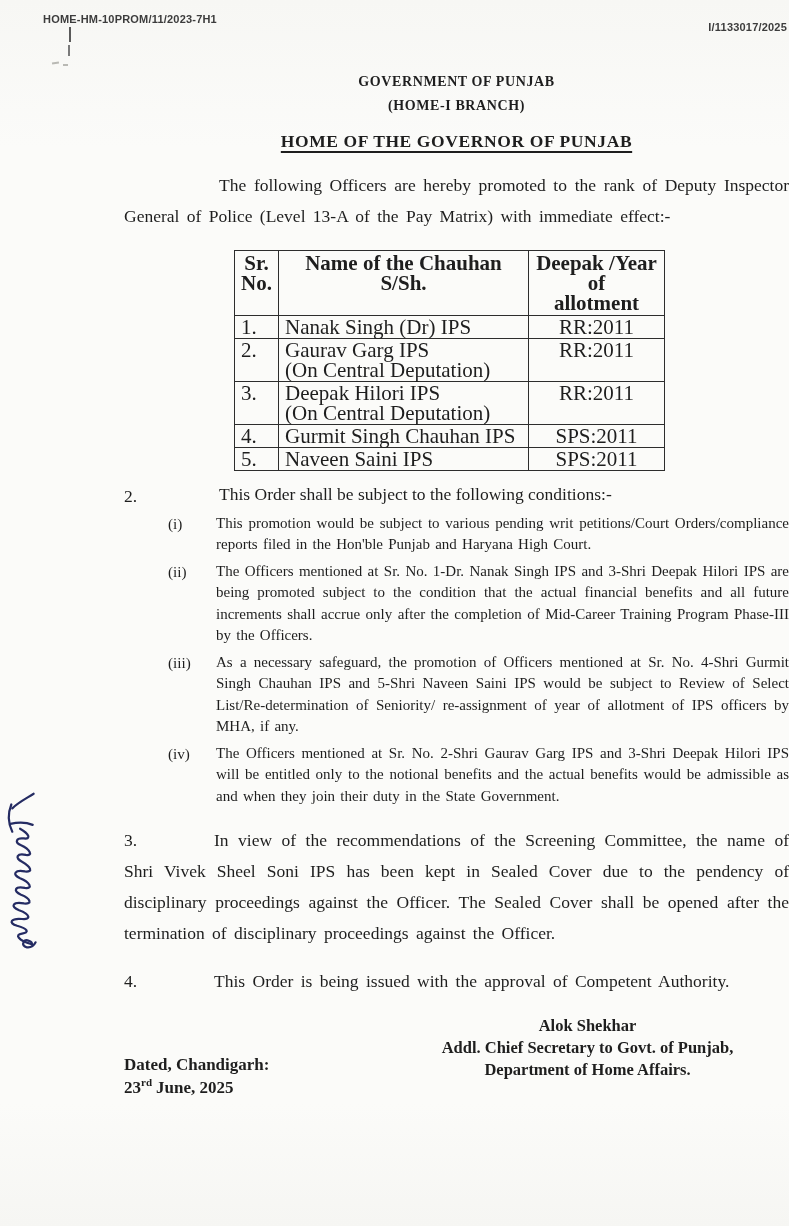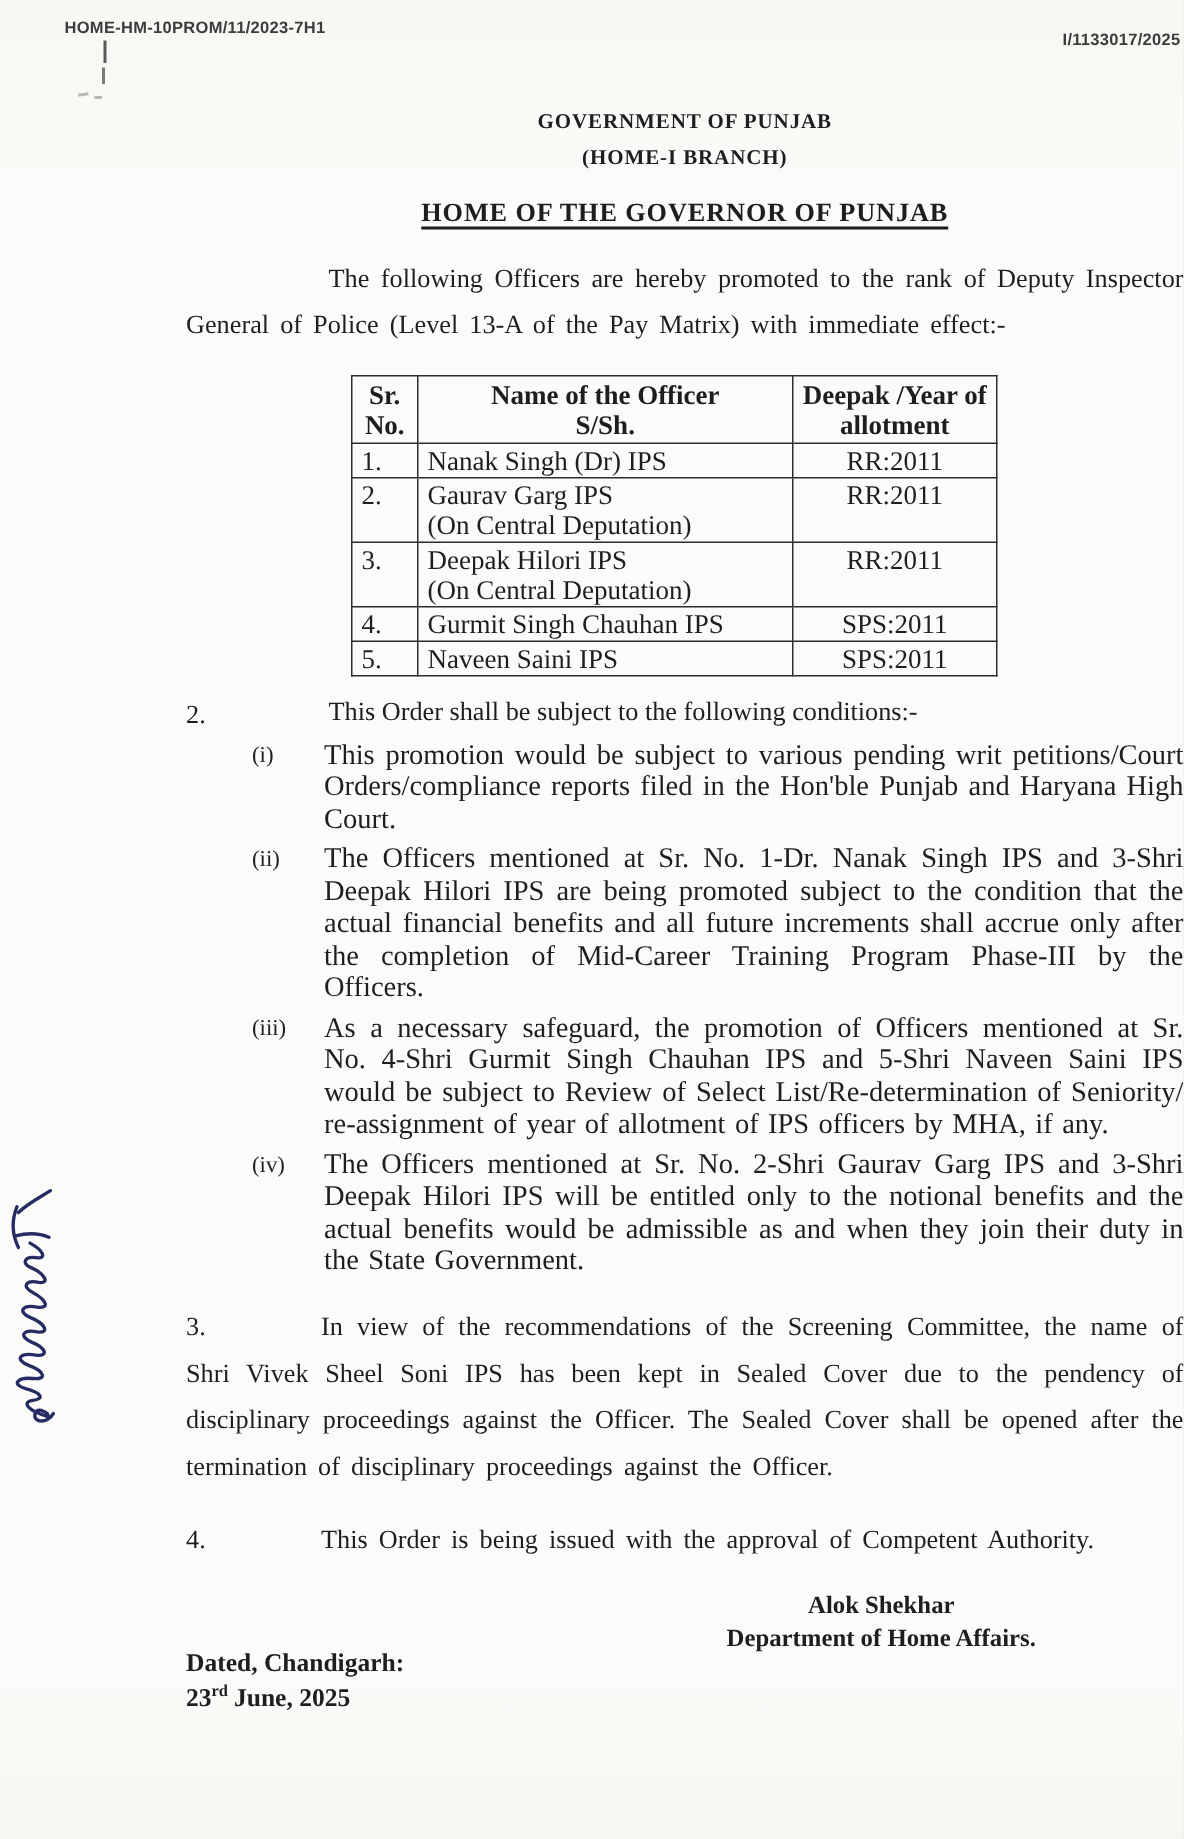--- a/index.html
+++ b/index.html
@@ -45,40 +45,40 @@
 
   .numbered{position:relative;margin-top:12px;}
   .num{position:absolute;left:0;top:0;font-size:17.5px;line-height:31px;}
   .numbered .para{text-indent:90px;}
 
   
   .tbl-wrap{margin-top:8px;margin-left:110px;}
   table.officers{border-collapse:collapse;background:transparent;}
   table.officers th,table.officers td{
     border:1.6px solid #2d2d2d;
-    font-size:18px;line-height:20px;
+    font-size:21px;line-height:20px;
     padding:1px 6px;vertical-align:top;
   }
   table.officers th{font-weight:bold;text-align:center;white-space:pre-line;padding:2px 6px;}
   .col-sr{width:44px;}
   .col-name{width:250px;}
   .col-batch{width:136px;}
   td.name-cell{white-space:pre-line;padding-left:9px;}
   td.batch-cell{text-align:center;}
   td.sr-cell{padding-left:7px;}
 
   
   .sec2{position:relative;margin-top:10px;}
   .sec2-text{margin-left:95px;font-size:17.5px;line-height:26px;}
 
   
   .conditions{margin-top:6px;}
   .cond{position:relative;padding-left:92px;margin-bottom:5px;}
   .cond-label{position:absolute;left:44px;top:0;font-size:15.2px;line-height:21.5px;}
-  .cond-text{font-size:19px;line-height:21.5px;text-align:justify;word-spacing:1.5px;}
+  .cond-text{font-size:15px;line-height:21.5px;text-align:justify;word-spacing:1.5px;}
 
   .sec3{margin-top:12px;}
   .sec4{margin-top:10px;}
 
   
   .signoff{display:flex;margin-top:14px;font-weight:bold;}
   .signoff-left{width:262px;margin-top:38px;font-size:17px;line-height:23px;}
   .signoff-right{flex:1;text-align:center;font-size:16.5px;line-height:22px;}
   sup.ord{font-size:11px;vertical-align:super;line-height:0;}
   .date-rest{margin-left:4px;}
@@ -117,21 +117,21 @@
       <table class="officers">
         <colgroup>
             <col class="col-sr">
             <col class="col-name">
             <col class="col-batch">
           </colgroup>
         <thead>
           <tr>
             <th>Sr.
 No.</th>
-            <th>Name of the Officer
+            <th>Name of the Chauhan
 S/Sh.</th>
             <th>Deepak /Year of
 allotment</th>
           </tr>
         </thead>
         <tbody>
           <tr>
             <td class="sr-cell">1.</td>
             <td class="name-cell">Nanak Singh (Dr) IPS</td>
             <td class="batch-cell">RR:2011</td>
@@ -196,20 +196,21 @@
       <p class="para">This Order is being issued with the approval of Competent Authority.</p>
     </div>
 
     <div class="signoff">
       <div class="signoff-left">
         <div>Dated, Chandigarh:</div>
         <div><span>23</span><sup class="ord">rd</sup><span class="date-rest">June, 2025</span></div>
       </div>
       <div class="signoff-right">
         <div>Alok Shekhar</div>
+        <div>Addl. Chief Secretary to Govt. of Punjab,</div>
         <div>Department of Home Affairs.</div>
       </div>
     </div>
 
   </div>
 
   <div class="margin-sig">
     <svg width="165" height="40" viewBox="0 0 170 40" xmlns="http://www.w3.org/2000/svg">
       <g fill="none" stroke="#252c63" stroke-width="2.3" stroke-linecap="round">
         <path d="M10 34 C 2 30, 4 18, 11 22 C 14 24, 10 32, 8 30"></path>

